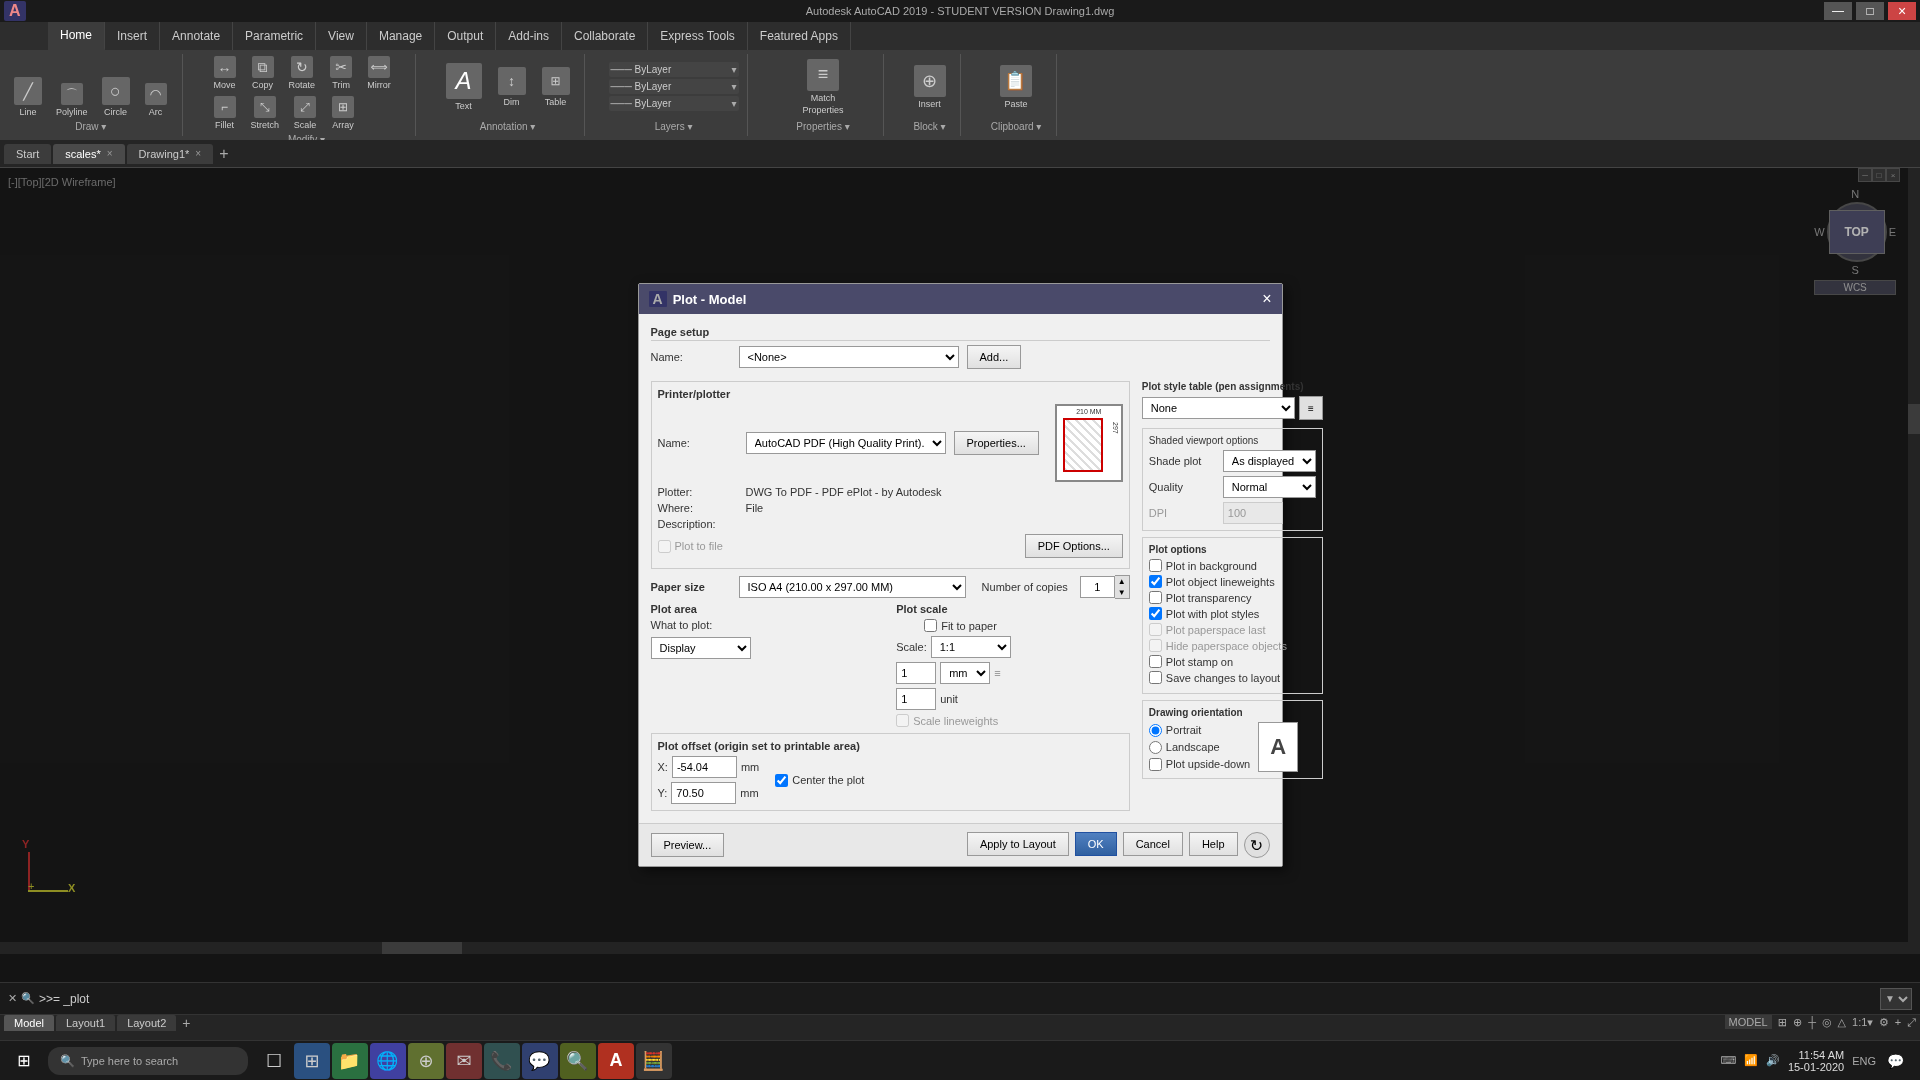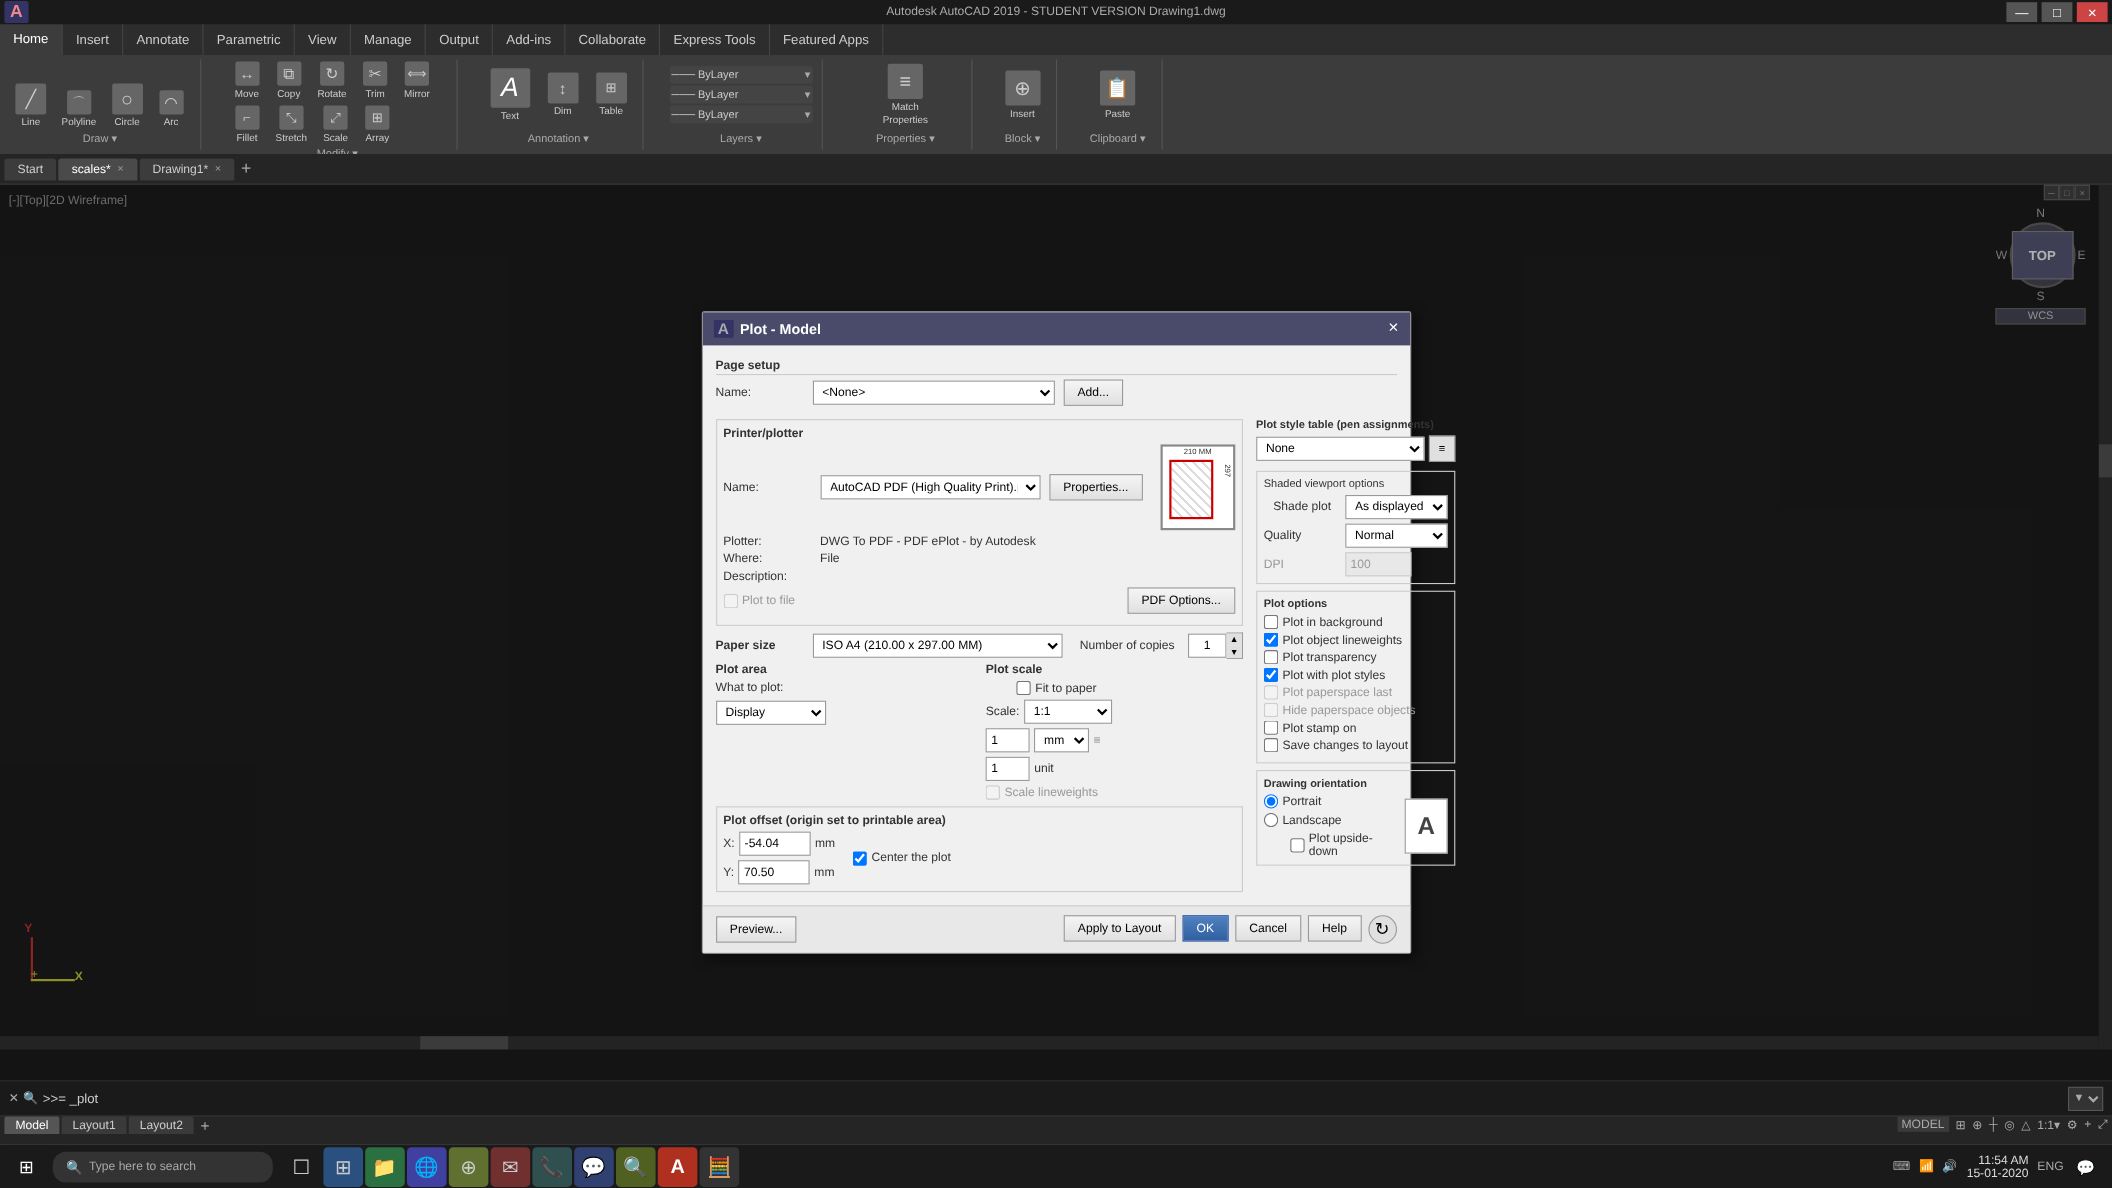--- a/index.html
+++ b/index.html
@@ -1,20 +1,20 @@
 <!DOCTYPE html>
 <html><head>
   <meta charset="utf-8">
   <style>
     * { box-sizing: border-box; margin: 0; padding: 0; }
     body { font-family: 'Segoe UI', Arial, sans-serif; font-size: 12px; background: #2b2b2b; color: #ccc; width: 1920px; height: 1080px; overflow: hidden; }
 
     
     .titlebar { background: #1a1a1a; height: 22px; display: flex; align-items: center; justify-content: center; color: #aaa; font-size: 11px; position: relative; }
-    .ribbon-tabs { display: flex; background: #2d2d2d; height: 28px; }
+    .ribbon-tabs { display: flex; background: #2d2d2d; height: 28px; padding-left: 48px; }
     .ribbon-tab { padding: 0 12px; height: 28px; display: flex; align-items: center; color: #ccc; font-size: 12px; cursor: pointer; border-right: 1px solid #444; }
     .ribbon-tab.active { background: #3c3c3c; color: #fff; border-bottom: 2px solid #3c3c3c; }
     .ribbon-content { display: flex; padding: 4px 8px; gap: 16px; height: 90px; align-items: flex-end; }
     .ribbon-group { display: flex; flex-direction: column; align-items: center; border-right: 1px solid #555; padding: 0 8px 4px 8px; min-width: 60px; }
     .ribbon-group-items { display: flex; gap: 4px; flex: 1; align-items: center; }
     .ribbon-group-label { font-size: 10px; color: #aaa; margin-top: 2px; }
     .ribbon-btn { display: flex; flex-direction: column; align-items: center; gap: 2px; padding: 2px 6px; cursor: pointer; border-radius: 2px; color: #ccc; font-size: 10px; min-width: 36px; }
 
     
     .tabs-bar { background: #252525; height: 28px; display: flex; align-items: center; padding: 0 4px; gap: 2px; border-bottom: 1px solid #444; }
@@ -434,21 +434,21 @@
                   <select class="form-control" style="flex:1;">
                     <option>None</option>
                   </select>
                   <button style="width:24px;height:24px;border:1px solid #999;background:#e0e0e0;cursor:pointer;font-size:10px;display:flex;align-items:center;justify-content:center;">≡</button>
                 </div>
               </div>
 
               <div style="border:1px solid #ccc;padding:6px;margin-bottom:6px;">
                 <div class="section-title" style="font-weight:normal;margin-bottom:4px;font-size:10px;">Shaded viewport options</div>
                 <div style="display:flex;align-items:center;gap:4px;margin-bottom:4px;">
-                  <span style="font-size:11px;color:#333;min-width:70px;text-align:center;">Shade plot</span>
+                  <span style="font-size:11px;color:#333;min-width:70px;">Shade plot</span>
                   <select class="form-control" style="flex:1;">
                     <option>As displayed</option>
                   </select>
                 </div>
                 <div style="display:flex;align-items:center;gap:4px;margin-bottom:4px;">
                   <span style="font-size:11px;color:#333;min-width:70px;">Quality</span>
                   <select class="form-control" style="flex:1;">
                     <option>Normal</option>
                   </select>
                 </div>
@@ -499,21 +499,21 @@
                 <div style="display:flex;align-items:center;gap:8px;">
                   <div style="display:flex;flex-direction:column;gap:4px;">
                     <label style="display:flex;align-items:center;gap:4px;font-size:11px;color:#333;">
                       <input type="radio" name="orientation" checked="" style="">
                       <span>Portrait</span>
                     </label>
                     <label style="display:flex;align-items:center;gap:4px;font-size:11px;color:#333;">
                       <input type="radio" name="orientation" style="">
                       <span>Landscape</span>
                     </label>
-                    <label style="display:flex;align-items:center;gap:4px;font-size:11px;color:#333;margin-left:24px;">
+                    <label style="display:flex;align-items:center;gap:4px;font-size:11px;color:#333;">
                       <input type="checkbox" style="">
                       <span>Plot upside-down</span>
                     </label>
                   </div>
                   <div style="width:40px;height:50px;border:1px solid #999;background:#fff;display:flex;align-items:center;justify-content:center;font-size:22px;font-weight:bold;color:#444;">A</div>
                 </div>
               </div>
             </div>
           </div>
         </div>

